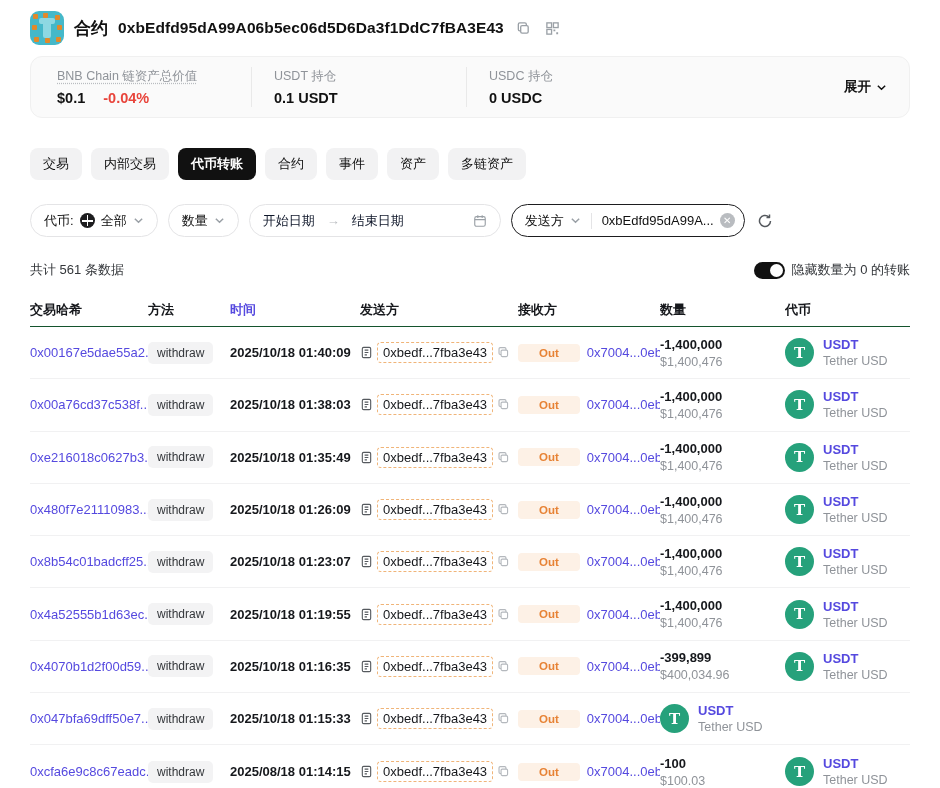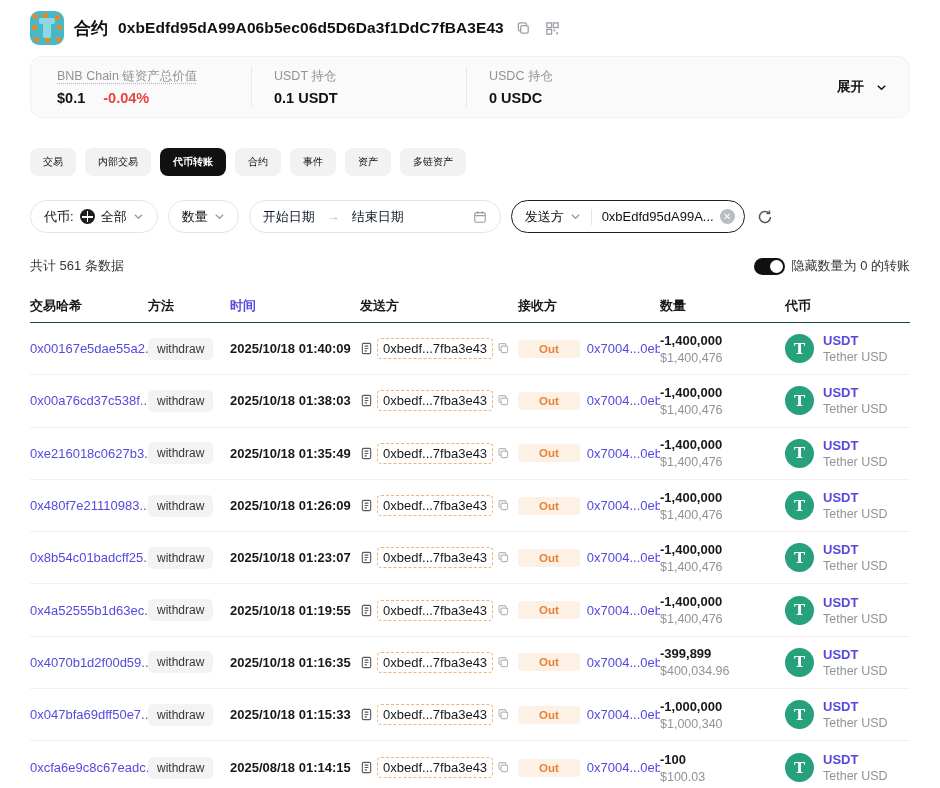--- a/index.html
+++ b/index.html
@@ -22,25 +22,25 @@
   .stats { margin-top:10px; background:#fafafa; border:1px solid #f0f0f0; border-radius:12px;
            display:flex; align-items:center; height:62px; padding:0 4px; }
   .stat { padding:0 22px; display:flex; flex-direction:column; gap:5px; justify-content:center; height:40px; }
   .stat + .stat { border-left:1px solid #e9e9e9; }
   .stat-label { font-size:12.5px; color:#8f9399; white-space:nowrap; }
   .stat-label.dashed { text-decoration:underline dotted #b9bcc0; text-underline-offset:3px; }
   .stat-value { font-size:14.5px; font-weight:700; white-space:nowrap; }
   .stat-change { color:#e8443b; font-weight:700; margin-left:18px; }
   .stat1{width:216px}.stat2{width:215px}.stat3{width:215px}.stat4{width:168px}
   .expand-btn { margin-left:auto; margin-right:18px; background:none; border:none; font-size:13.5px; font-weight:700;
-                display:flex; align-items:center; gap:12px; cursor:pointer; color:#111; }
+                display:flex; align-items:center; gap:5px; cursor:pointer; color:#111; }
 
   
   .tabs { display:flex; gap:9px; margin-top:30px; }
-  .tab { font-size:10px; color:#111; background:#f2f2f3; border:none; border-radius:8px; padding:7px 13px; cursor:pointer; white-space:nowrap; }
+  .tab { font-size:13px; color:#111; background:#f2f2f3; border:none; border-radius:8px; padding:7px 13px; cursor:pointer; white-space:nowrap; }
   .tab.active { background:#111; color:#fff; font-weight:600; }
 
   
   .filters { display:flex; align-items:center; gap:10px; margin-top:24px; }
   .pill { display:flex; align-items:center; gap:6px; height:33px; border:1px solid #e4e4e6; border-radius:17px;
           padding:0 13px; font-size:13px; background:#fff; cursor:pointer; white-space:nowrap; }
   .pill .chev { color:#9aa0a6; }
   .token-dot { width:15px; height:15px; border-radius:50%; background:#1d1d1f; position:relative; }
   .token-dot::before, .token-dot::after { content:""; position:absolute; background:#fff; }
   .token-dot::before { left:7px; top:2px; width:1.5px; height:11px; }
@@ -498,24 +498,20 @@
           <rect x="5" y="5" width="8" height="8" rx="1.5"></rect>
                 <path d="M11 5V3.5A1.5 1.5 0 0 0 9.5 2H4a1.5 1.5 0 0 0-1.5 1.5V9A1.5 1.5 0 0 0 4 10.5H5"></path>
         </svg>
       </span>
     </span>
     <span class="cell recv-cell">
       <span class="out-badge">Out</span>
       <a class="addr-link">0x7004...0eb993f92f</a>
 
     </span>
-    <span class="cell amount-cell">
-      <div class="amt">-1,000,000</div>
-      <div class="usd">$1,000,340</div>
-    </span>
     <span class="cell token-cell">
       <span class="token-ic">T</span>
       <span>
         <div><a class="token-link token-sym">USDT</a></div>
         <div class="token-name">Tether USD</div>
       </span>
     </span>
   </div>
 
   <div class="trow tbody-row">

